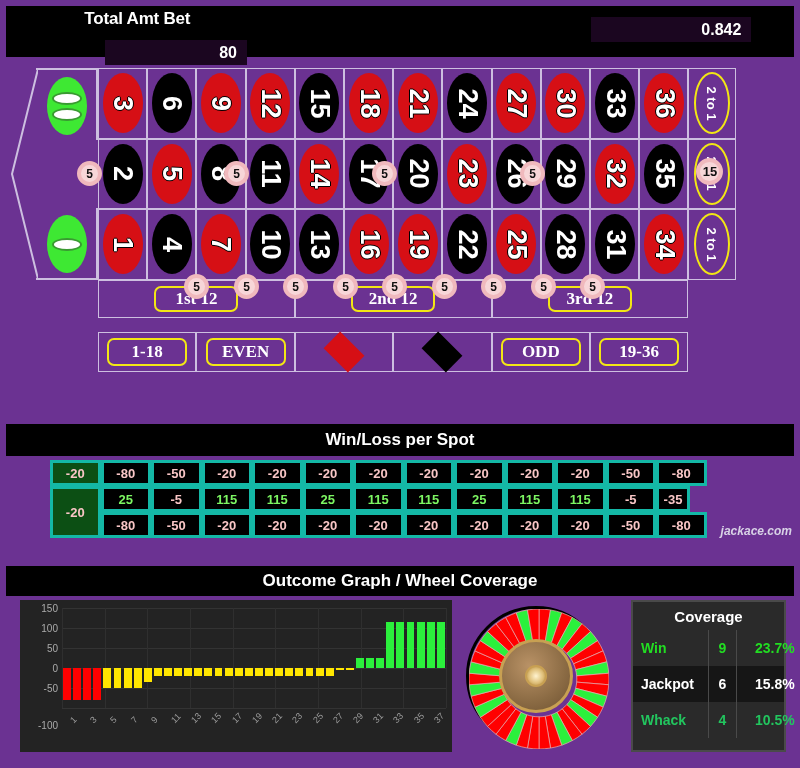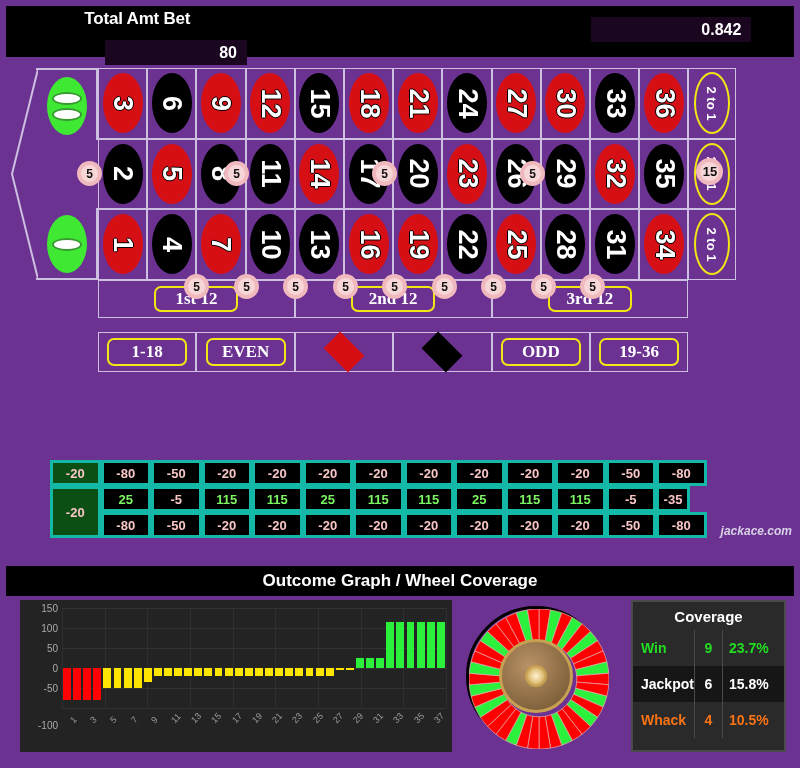--- a/index.html
+++ b/index.html
@@ -207,21 +207,21 @@
   .cov-title {
     height: 28px; color: #fff; font-weight: bold; font-size: 15px;
     display: flex; align-items: center; justify-content: center;
     background: #2a2a2a;
   }
   .cov-row { display: flex; height: 36px; align-items: stretch; font-weight: bold; font-size: 14px; }
   .cov-row.alt { background: #161616; }
   .cov-row .c-lbl { flex: 1; display: flex; align-items: center; padding-left: 8px; }
   .cov-row .c-num { width: 28px; display: flex; align-items: center; justify-content: center;
                     border-left: 1px solid #4a4a4a; }
-  .cov-row .c-pct { width: 62px; display: flex; align-items: center; padding-left: 6px;
+  .cov-row .c-pct { width: 48px; display: flex; align-items: center; padding-left: 18px;
                     border-left: 1px solid #4a4a4a; }
 </style>
 </head>
 <body>
 
 <div class="frame">
 
   <div class="header">
     <div class="hdr-cell">
       <div class="hdr-title">Total Amt Bet</div>
@@ -503,20 +503,21 @@
         <div class="chip" style="left: 333px; top: 214px;">5</div>
         <div class="chip" style="left: 382px; top: 214px;">5</div>
         <div class="chip" style="left: 432px; top: 214px;">5</div>
         <div class="chip" style="left: 481px; top: 214px;">5</div>
         <div class="chip" style="left: 531px; top: 214px;">5</div>
         <div class="chip" style="left: 580px; top: 214px;">5</div>
       </div>
   </div>
 
   <div class="wl-panel">
+    <div class="panel-title">Win/Loss per Spot</div>
     <div class="wl-grid" id="wl-grid">
         <div class="wl-cell bg-green t-pink" style="left: 0px; top: 0px; width: 50.5px; height: 26px;">-20</div>
         <div class="wl-cell bg-green t-pink" style="left: 0px; top: 26px; width: 50.5px; height: 52px;">-20</div>
         <div class="wl-cell bg-dred t-pink" style="left: 50.5px; top: 0px; width: 50.5px; height: 26px;">-80</div>
         <div class="wl-cell bg-black t-pink" style="left: 101px; top: 0px; width: 50.5px; height: 26px;">-50</div>
         <div class="wl-cell bg-dred t-pink" style="left: 151.5px; top: 0px; width: 50.5px; height: 26px;">-20</div>
         <div class="wl-cell bg-dred t-pink" style="left: 202px; top: 0px; width: 50.5px; height: 26px;">-20</div>
         <div class="wl-cell bg-black t-pink" style="left: 252.5px; top: 0px; width: 50.5px; height: 26px;">-20</div>
         <div class="wl-cell bg-dred t-pink" style="left: 303px; top: 0px; width: 50.5px; height: 26px;">-20</div>
         <div class="wl-cell bg-dred t-pink" style="left: 353.5px; top: 0px; width: 50.5px; height: 26px;">-20</div>
@@ -697,21 +698,21 @@
             <div class="cov-row" style="color: rgb(34, 221, 34);">
               <div class="c-lbl">Win</div>
               <div class="c-num">9</div>
               <div class="c-pct">23.7%</div>
             </div>
             <div class="cov-row alt" style="color: rgb(255, 255, 255);">
               <div class="c-lbl">Jackpot</div>
               <div class="c-num">6</div>
               <div class="c-pct">15.8%</div>
             </div>
-            <div class="cov-row" style="color: #f97316;">
+            <div class="cov-row" style="color: #22c55e;">
               <div class="c-lbl">Whack</div>
               <div class="c-num">4</div>
               <div class="c-pct">10.5%</div>
             </div>
           </div>
       </div>
 
     </div>
   </div>
 

